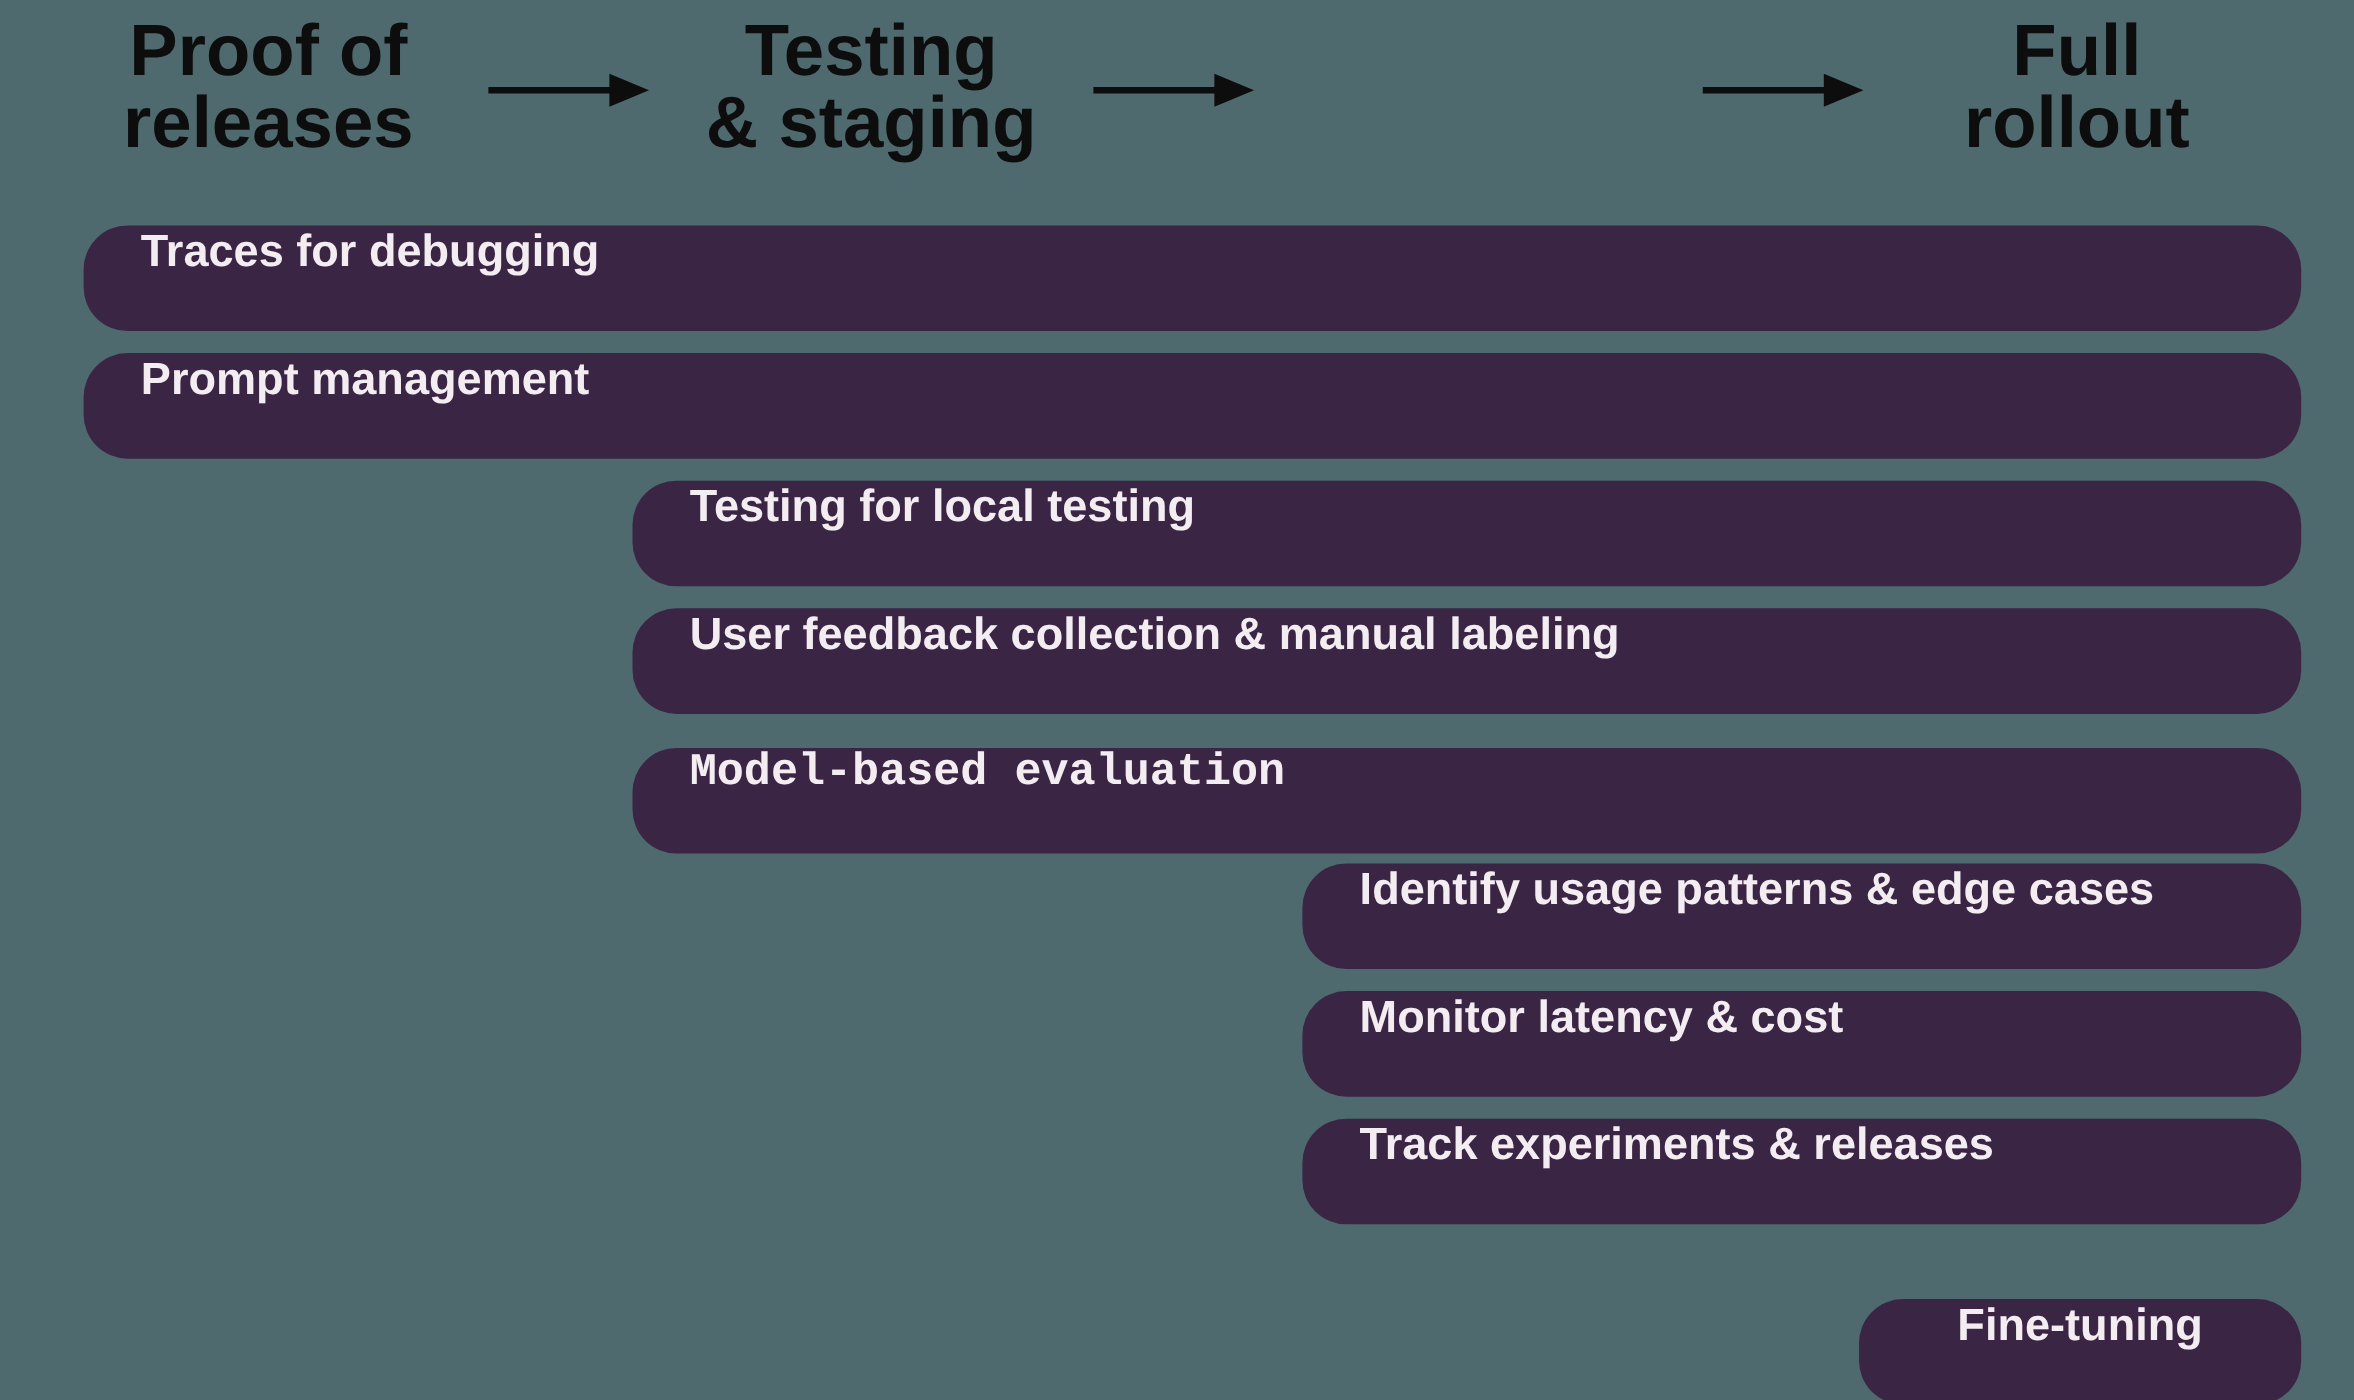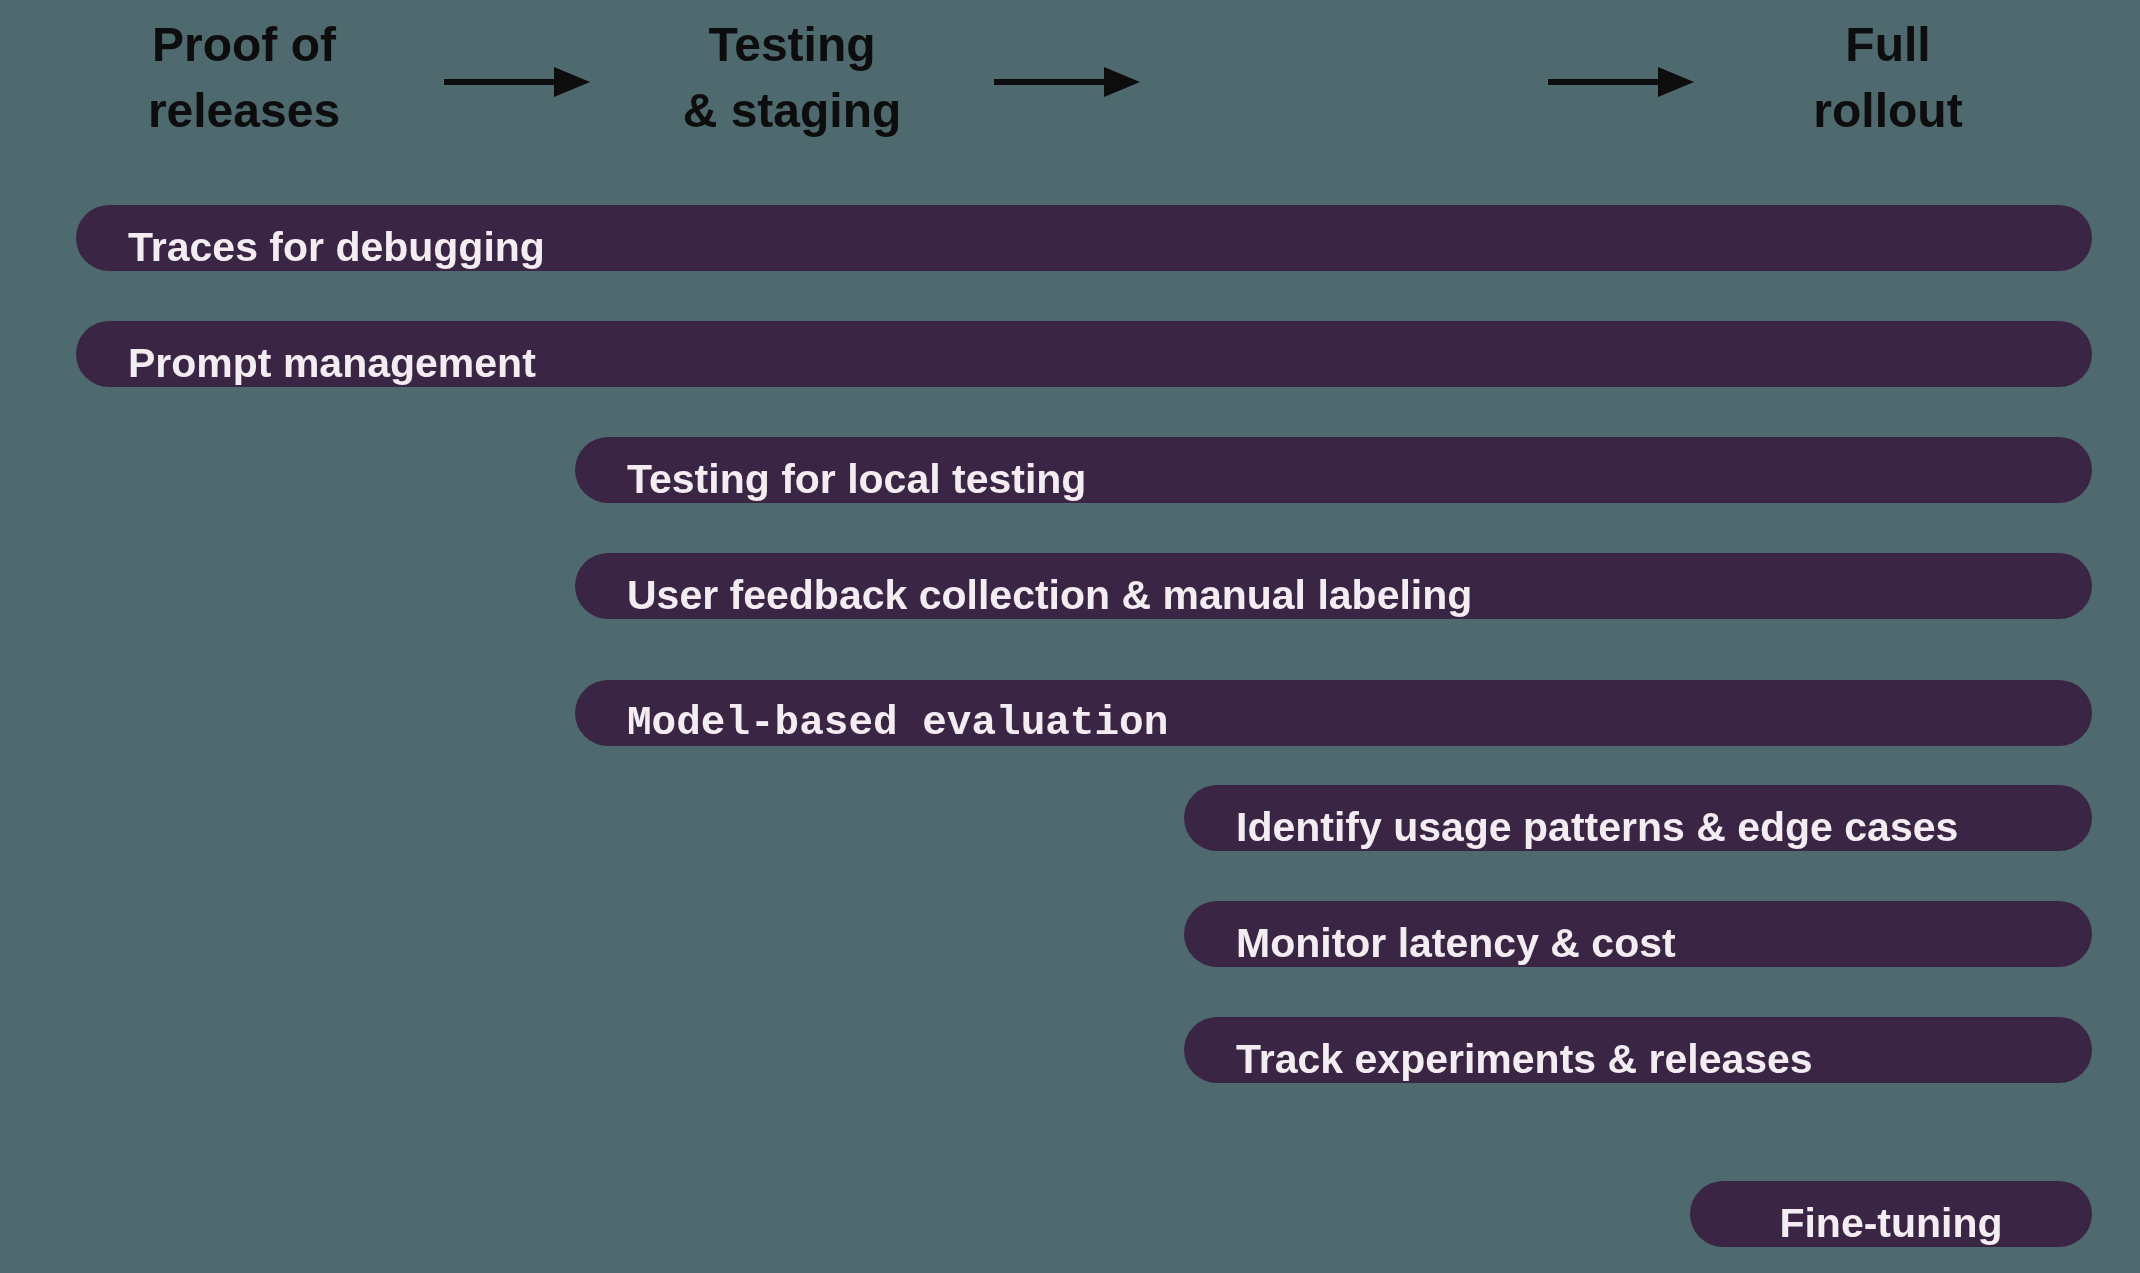--- a/index.html
+++ b/index.html
@@ -15,21 +15,21 @@
     overflow: hidden;
   }
 
   
   .stage {
     position: absolute;
     top: 12px;
     width: 380px;
     text-align: center;
     color: var(--heading, #0D0D0D);
-    font-size: 48px;
+    font-size: 66px;
     font-weight: 700;
     line-height: 66px;
     white-space: nowrap;
   }
   .stage-0 { left: 54px; }
   .stage-1 { left: 602px; }
   .stage-2 { left: 1151px; }
   .stage-3 { left: 1698px; }
 
   
@@ -41,26 +41,26 @@
   }
   .arrow-0 { left: 442px; }
   .arrow-1 { left: 992px; }
   .arrow-2 { left: 1546px; }
   .arrow svg { display: block; }
 
   
   .bar {
     position: absolute;
     right: 48px;
-    height: 66px;
+    height: 96px;
     border-radius: 40px;
     background: var(--bar, #3B2544);
     color: var(--bar-text, #F3EDF2);
     display: flex;
-    align-items: flex-end;
+    align-items: flex-start;
     padding: 0 52px;
     box-sizing: border-box;
     font-size: 41px;
     font-weight: 700;
     white-space: nowrap;
   }
   .from-0 { left: 76px; }
   .from-1 { left: 575px; }
   .from-2 { left: 1184px; }
   .from-3 { left: 1690px; }

